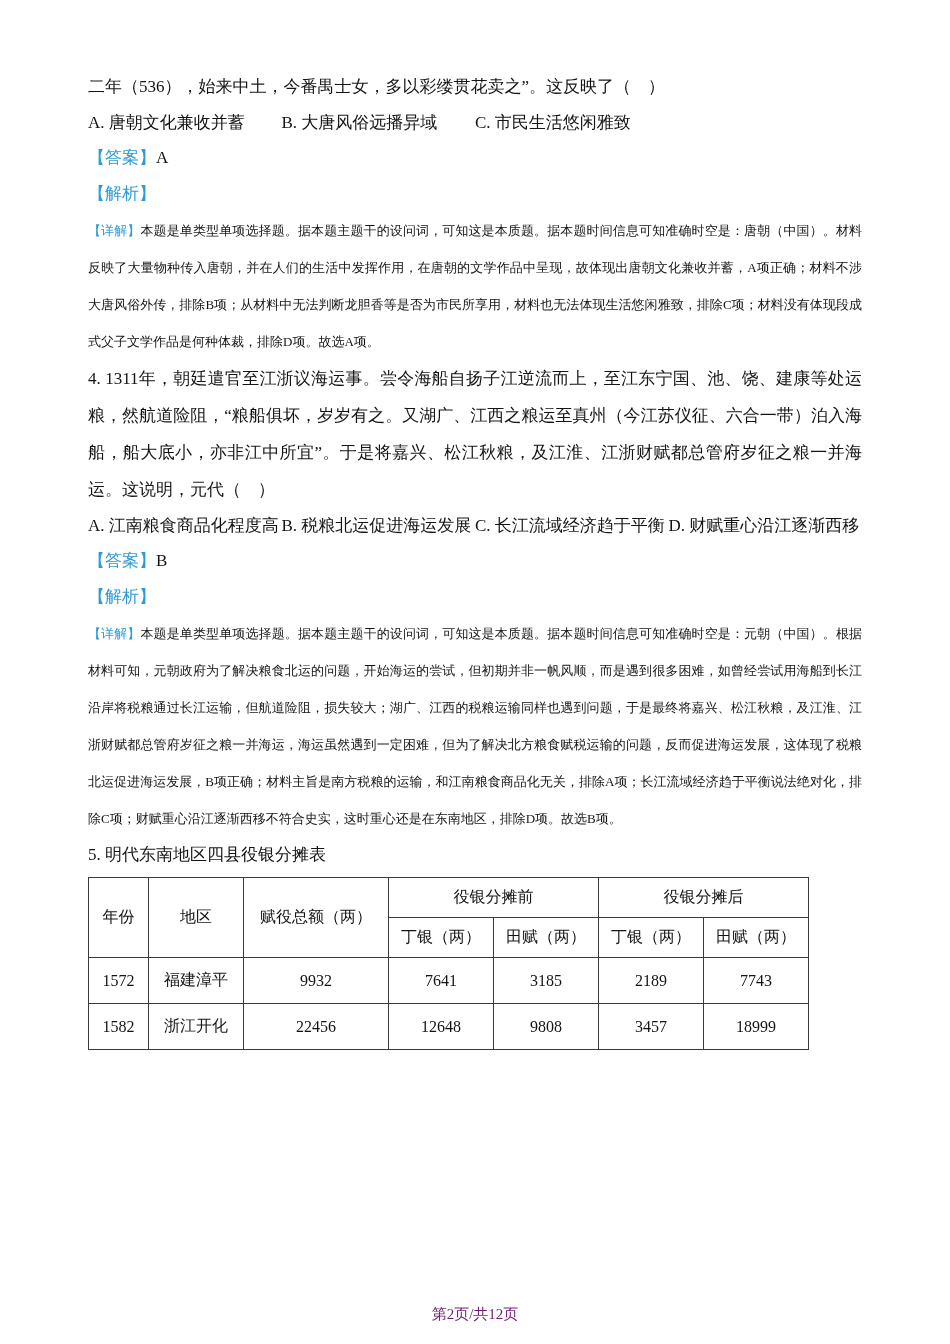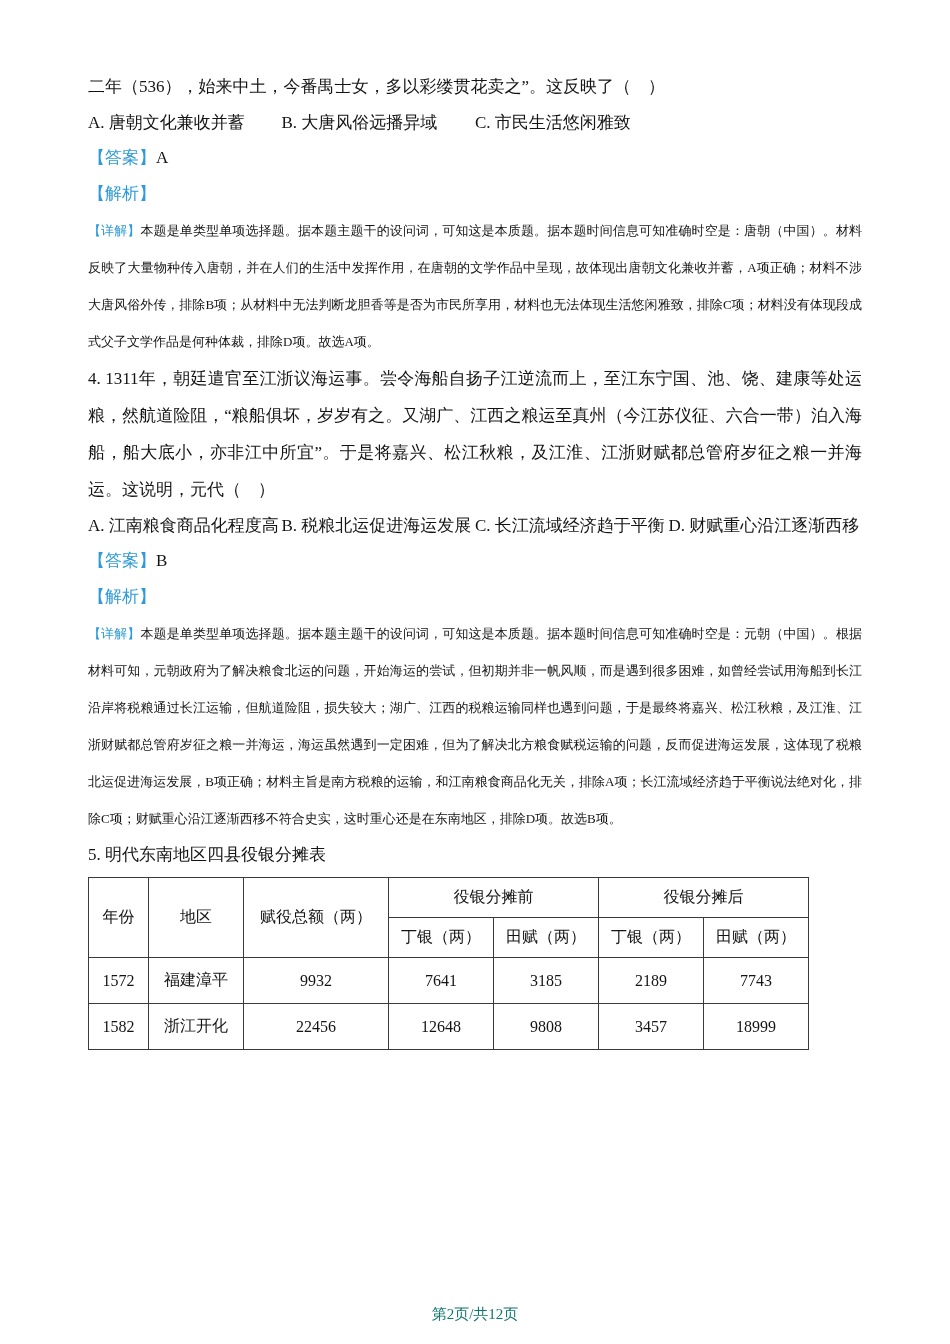--- a/index.html
+++ b/index.html
@@ -53,21 +53,21 @@
     padding: 0 4px;
     margin-top: 21px;
   }
   tr.hrow th { height: 40px; }
   tr.drow td { height: 46px; }
   .footer {
     position: absolute;
     left: 0; right: 0; bottom: 20px;
     text-align: center;
     font-size: 15px;
-    color: #0f766e;
+    color: #701a75;
   }
 </style>
 </head>
 <body>
 
 <div class="content">
 
   <p class="stem">二年（536），始来中土，今番禺士女，多以彩缕贯花卖之”。这反映了（　）</p>
 
   <div class="options">

